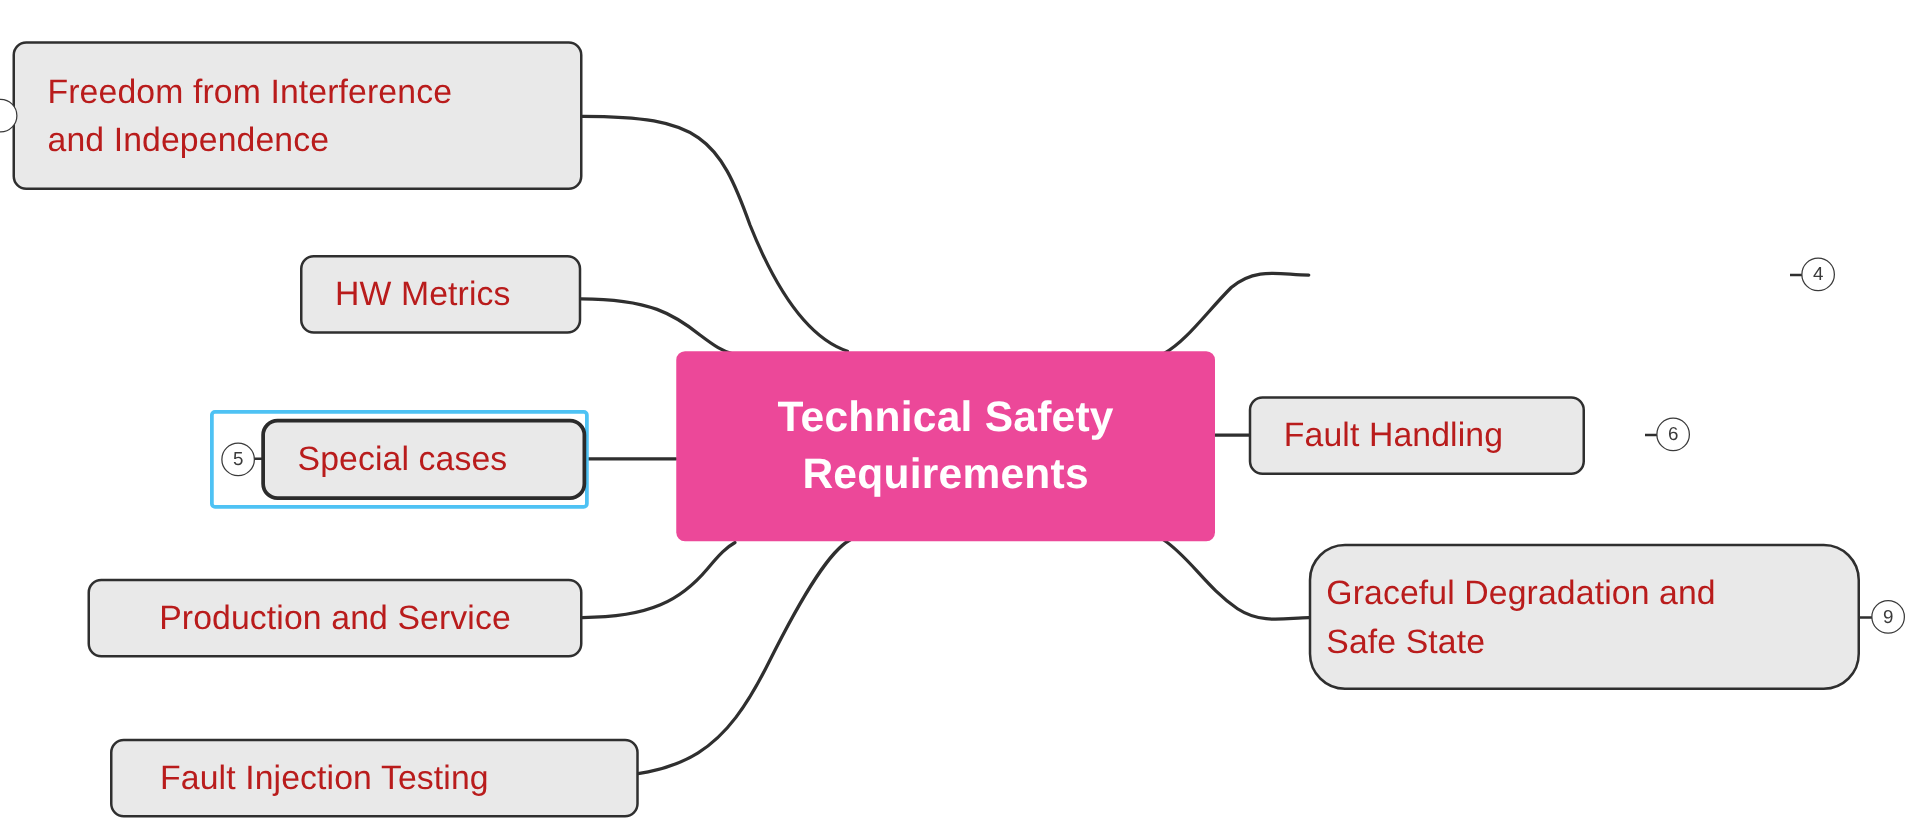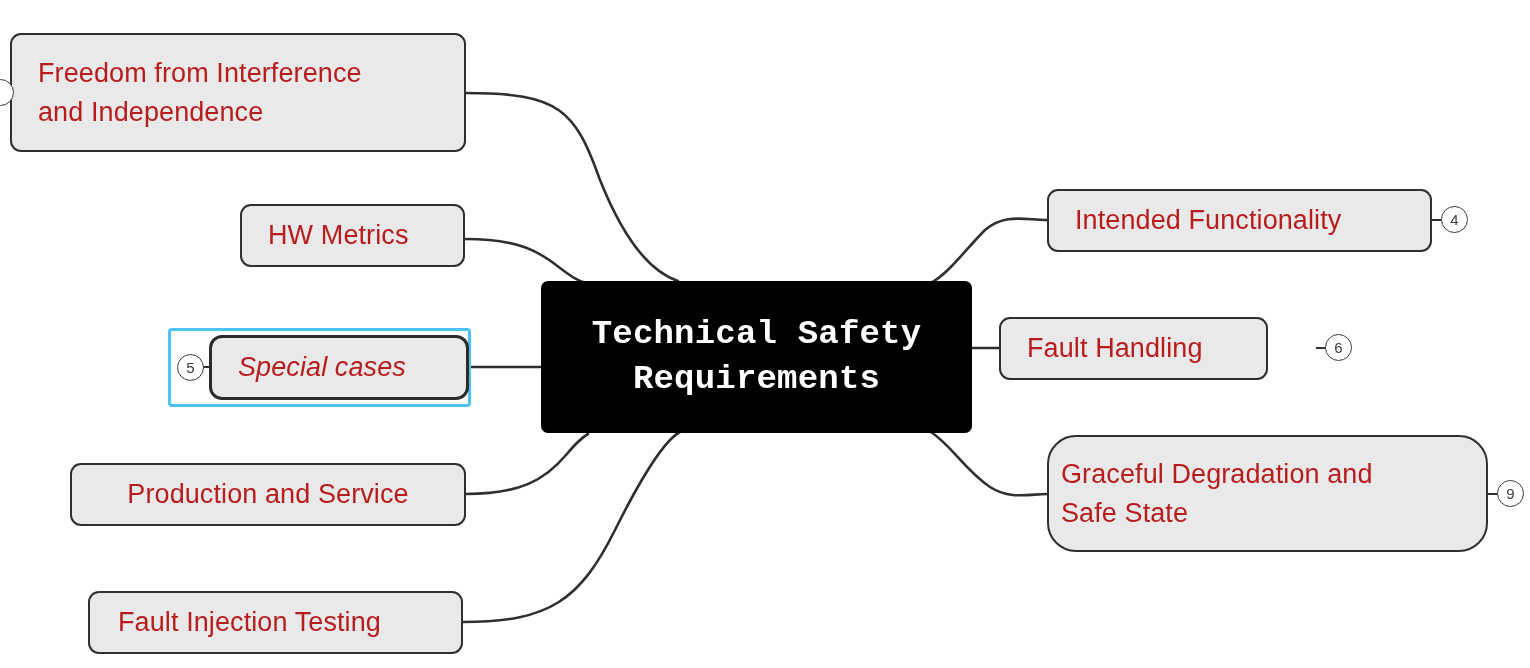--- a/index.html
+++ b/index.html
@@ -44,27 +44,26 @@
     font-size: 27px;
     font-weight: 400;
     line-height: 1.42;
     letter-spacing: .1px;
     color: #b91c1c;
     white-space: pre-line;
   }
 
   
   .node.root {
-    background: #000000;
+    background: #ec4899;
     border: none;
     border-radius: 7px;
     justify-content: flex-end;
     text-align: center;
     box-shadow: none;
-    font-family: Liberation Mono, monospace;
   }
   .node.root .label {
     color: #ffffff;
     font-size: 34px;
     font-weight: bold;
     line-height: 1.32;
     text-align: center;
     letter-spacing: .2px;
   }
 
@@ -151,35 +150,32 @@
 
   <div class="node" style="left:10px; top:33px; width:456px; height:119px; padding:0 26px;">
     <span class="label">Freedom from Interference
 and Independence</span>
   </div>
 
   <div class="node" style="left:240px; top:204px; width:225px; height:63px; padding:0 26px;">
     <span class="label">HW Metrics</span>
   </div>
 
-  <div class="node selected-inner" style="left:209px; top:335px; width:260px; height:65px; padding:0 26px;font-style:italic;">
+  <div class="node selected-inner" style="left:209px; top:335px; width:260px; height:65px; padding:0 26px;">
     <span class="label">Special cases</span>
   </div>
 
   <div class="node" style="left:70px; top:463px; width:396px; height:63px; padding:0 26px;text-align:center;">
     <span class="label">Production and Service</span>
   </div>
 
-  <div class="node" style="left:88px; top:591px; width:375px; height:63px; padding:0 28px;">
+  <div class="node" style="left:88px; top:591px; width:423px; height:63px; padding:0 38px;">
     <span class="label">Fault Injection Testing</span>
   </div>
 
-  <div class="node" style="left:1047px; top:189px; width:385px; height:63px; padding:0 26px;">
-    <span class="label">Intended Functionality</span>
-  </div>
 
   <div class="node" style="left:999px; top:317px; width:269px; height:63px; padding:0 26px;">
     <span class="label">Fault Handling</span>
   </div>
 
   <div class="node" style="left:1047px; top:435px; width:441px; height:117px; padding:0 12px;border-radius:29px;">
     <span class="label">Graceful Degradation and
 Safe State</span>
   </div>
 

